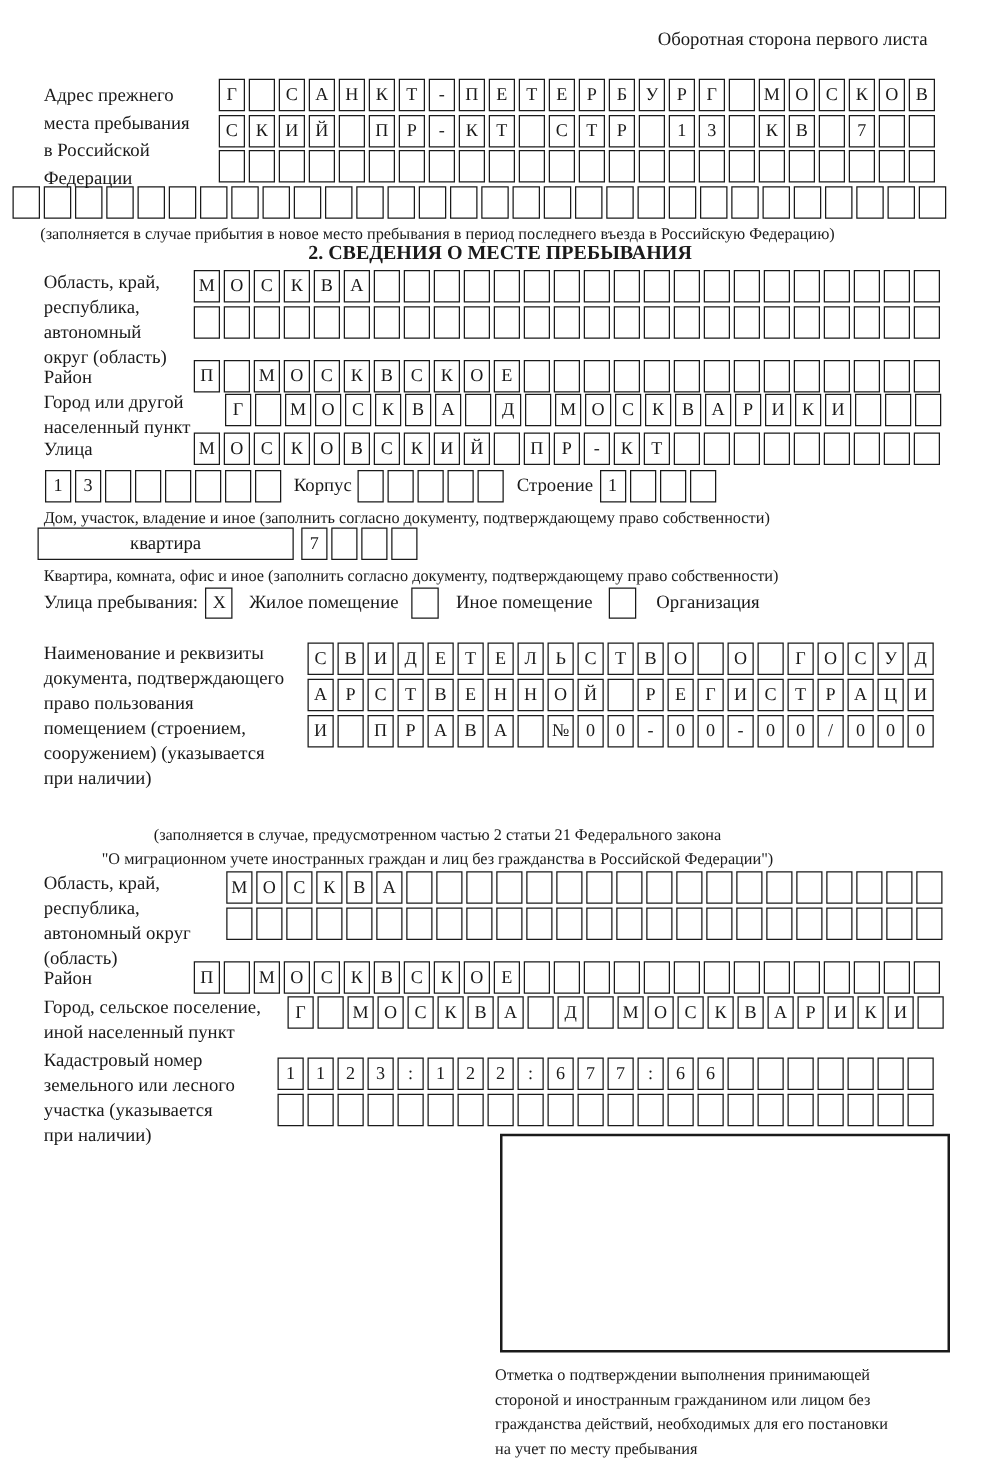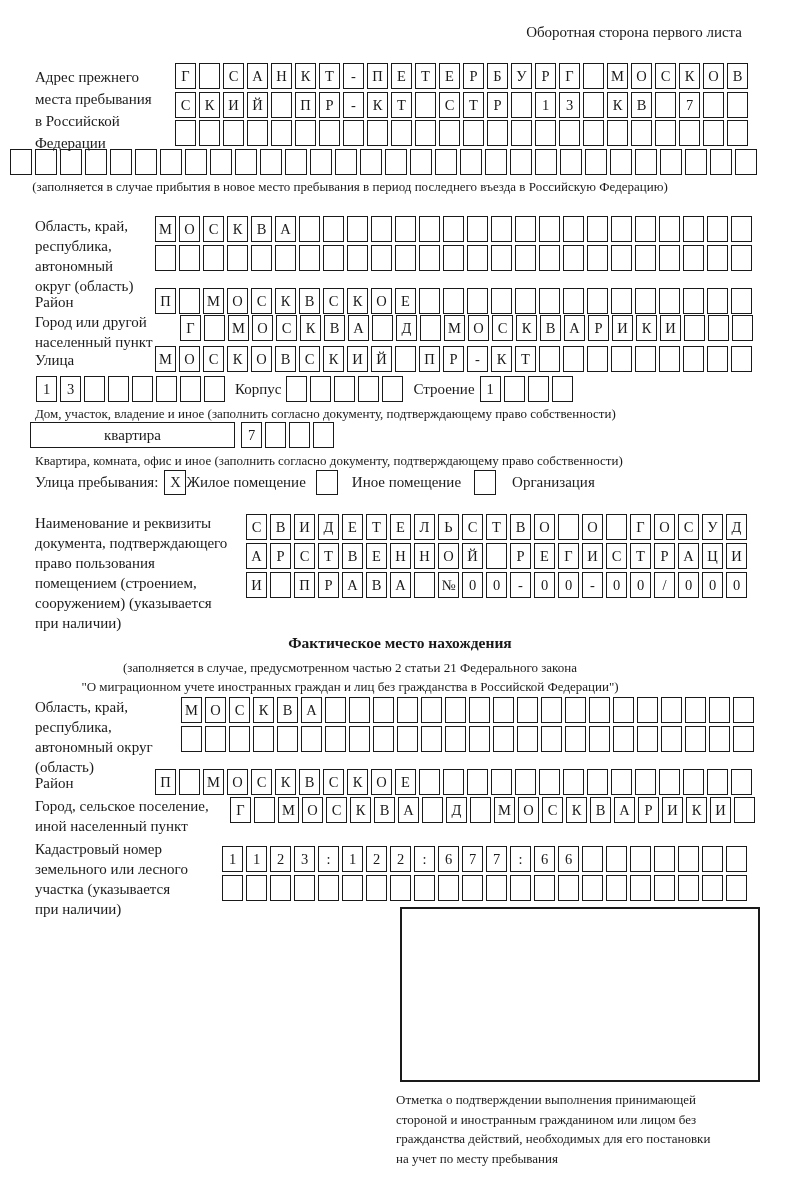--- a/index.html
+++ b/index.html
@@ -150,20 +150,21 @@
       <span class="cb"></span>
       <span class="cb"></span>
       <span class="cb"></span>
       <span class="cb"></span>
       <span class="cb"></span>
       <span class="cb"></span>
       <span class="cb"></span>
     </div>
   <div class="note center" style="top:177px">(заполняется в случае прибытия в новое место пребывания в период последнего въезда в Российскую Федерацию)</div>
 
+  <div class="title" style="top:194px">2. СВЕДЕНИЯ О МЕСТЕ ПРЕБЫВАНИЯ</div>
 
   <div class="lbl" style="left:35px; top:216px; width:130px">Область, край,
 республика,
 автономный
 округ (область)</div>
   <div class="cells" style="left:155px; top:216px">
       <span class="cb">М</span>
       <span class="cb">О</span>
       <span class="cb">С</span>
       <span class="cb">К</span>
@@ -340,21 +341,21 @@
         <span class="cb"></span>
         <span class="cb"></span>
         <span class="cb"></span>
       </div>
   </div>
   <div class="note" style="left:35px; top:451px">Квартира, комната, офис и иное (заполнить согласно документу, подтверждающему право собственности)</div>
 
   <div class="row" style="left:35px; top:470px">
     <div class="inl">Улица пребывания:</div>
     <div class="chk" style="margin-left:6px">X</div>
-    <div class="inl" style="">Жилое помещение</div>
+    <div class="inl" style="margin-left:13px">Жилое помещение</div>
     <div class="chk" style="margin-left:10px"></div>
     <div class="inl" style="margin-left:14px">Иное помещение</div>
     <div class="chk" style="margin-left:13px"></div>
     <div class="inl" style="margin-left:16px">Организация</div>
   </div>
 
   <div class="lbl" style="left:35px; top:513px; width:215px">Наименование и реквизиты
 документа, подтверждающего
 право пользования
 помещением (строением,
@@ -423,21 +424,20 @@
       <span class="cb">0</span>
       <span class="cb">-</span>
       <span class="cb">0</span>
       <span class="cb">0</span>
       <span class="cb">/</span>
       <span class="cb">0</span>
       <span class="cb">0</span>
       <span class="cb">0</span>
     </div>
 
-  <div class="subtitle" style="top:634px">Фактическое место нахождения</div>
   <div class="note center" style="top:658px; white-space:pre-line">(заполняется в случае, предусмотренном частью 2 статьи 21 Федерального закона
 "О миграционном учете иностранных граждан и лиц без гражданства в Российской Федерации")</div>
 
   <div class="lbl" style="left:35px; top:697px; width:170px">Область, край,
 республика,
 автономный округ
 (область)</div>
   <div class="cells" style="left:181px; top:697px">
       <span class="cb">М</span>
       <span class="cb">О</span>

